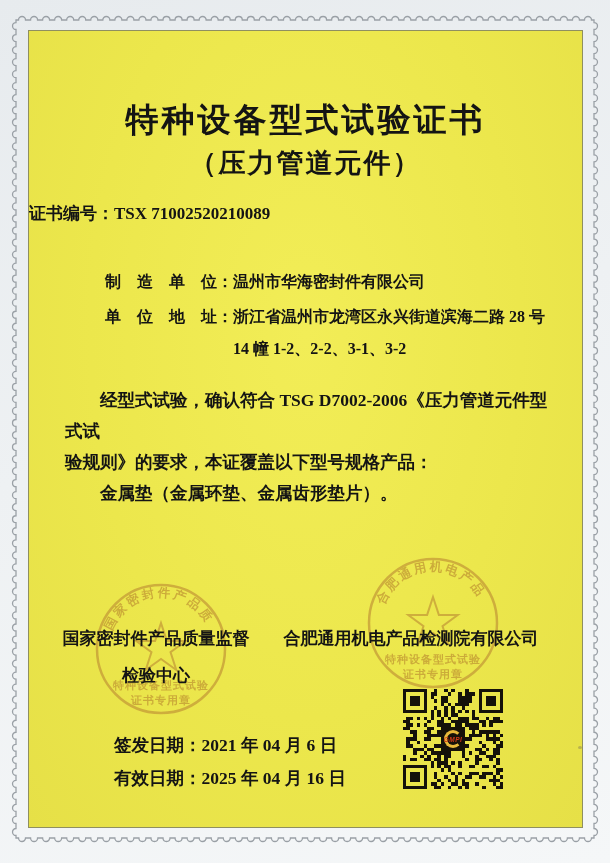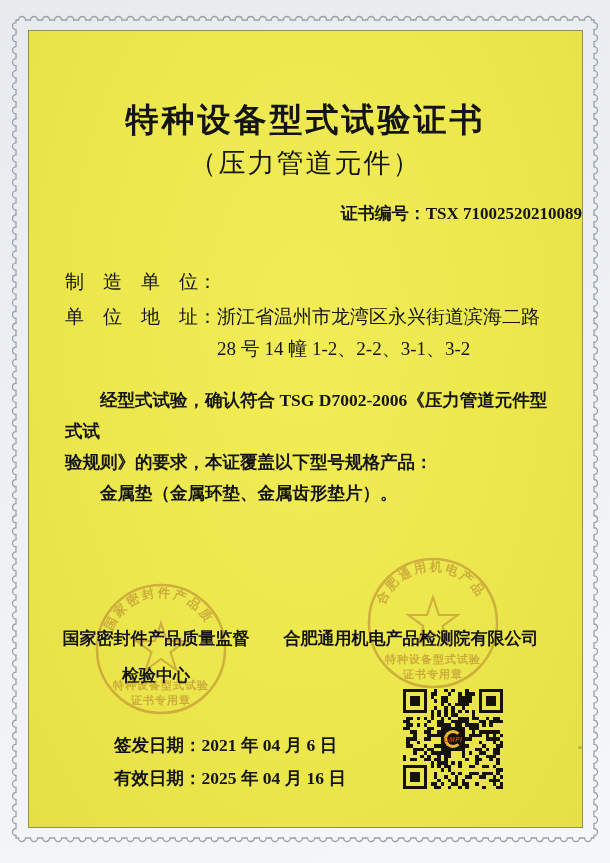--- a/index.html
+++ b/index.html
@@ -17,29 +17,29 @@
     background: radial-gradient(ellipse at 50% 38%, #f2ed57 0%, #ece74c 55%, #e6e047 100%);
     border:1.5px solid #8f8f60;
     overflow:hidden;
   }
   .title {
     margin-top:70px; text-align:center;
     font-size:33px; font-weight:bold; letter-spacing:3px; line-height:38px;
   }
   .subtitle {
     margin-top:8px; text-align:center;
-    font-size:27px; font-weight:normal; letter-spacing:2px; line-height:32px;
+    font-size:27px; font-weight:bold; letter-spacing:2px; line-height:32px;
   }
   .certno-row {
-    margin-top:25px; text-align:right;
+    margin-top:25px; text-align:left;
     font-size:17px; font-weight:bold; line-height:20px;
   }
   .serif { font-family:"Liberation Serif", serif; }
   .fields { margin:42px 34px 0 36px; }
-  .field-row { display:flex; font-size:19px; font-weight:normal; line-height:32px; margin-bottom:3px; }
+  .field-row { display:flex; font-size:16px; font-weight:bold; line-height:32px; margin-bottom:3px;margin-left:40px; }
   .field-label { white-space:pre; flex:none; }
   .field-value { flex:1; }
   .statement { margin:20px 30px 0 36px; font-size:17.5px; font-weight:bold; line-height:31px; }
   .statement .indent { text-indent:2em; }
   .seal { position:absolute; opacity:0.62; pointer-events:none; }
   .seal-left  { left:57px;  top:543px; }
   .seal-right { left:329px; top:517px; }
   .seal text { fill:#b9882f; font-weight:bold; }
   .seal .ring-text { font-size:12.5px; letter-spacing:2.5px; }
   .seal .inner-text { font-size:11px; letter-spacing:1px; text-anchor:middle; }
@@ -81,20 +81,21 @@
 <div class="paper">
 
   <div class="title">特种设备型式试验证书</div>
   <div class="subtitle">（压力管道元件）</div>
 
   <div class="certno-row"><span>证书编号：</span><span class="serif">TSX 71002520210089</span></div>
 
   <div class="fields">
     <div class="field-row">
       <span class="field-label">制　造　单　位：</span>
+      <span class="field-value serif">温州市华海密封件有限公司</span>
     </div>
     <div class="field-row">
       <span class="field-label">单　位　地　址：</span>
       <span class="field-value serif">浙江省温州市龙湾区永兴街道滨海二路 28 号 14 幢 1-2、2-2、3-1、3-2</span>
     </div>
   </div>
 
   <div class="statement">
     <div class="indent serif">经型式试验，确认符合 TSG D7002-2006《压力管道元件型式试</div>
     <div class="serif">验规则》的要求，本证覆盖以下型号规格产品：</div>

